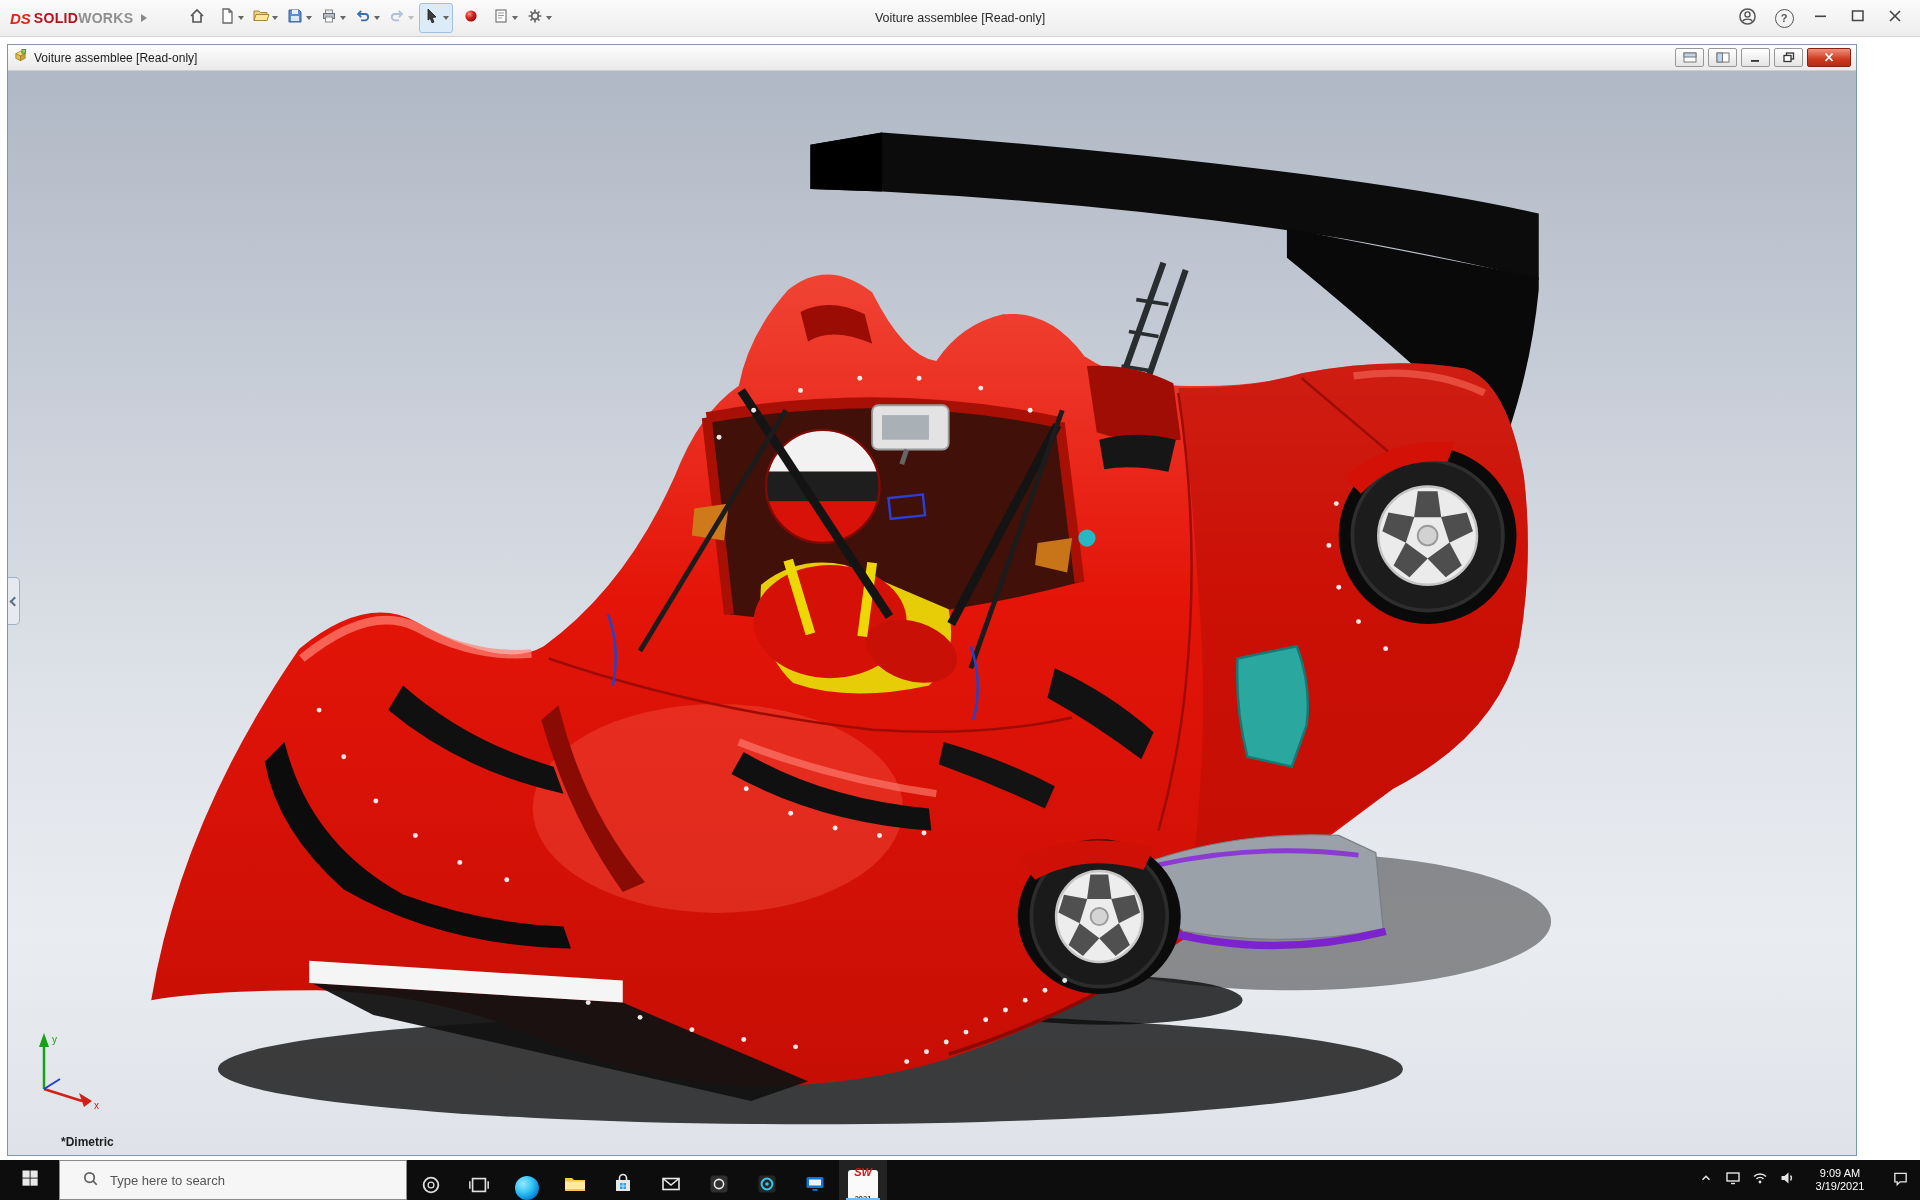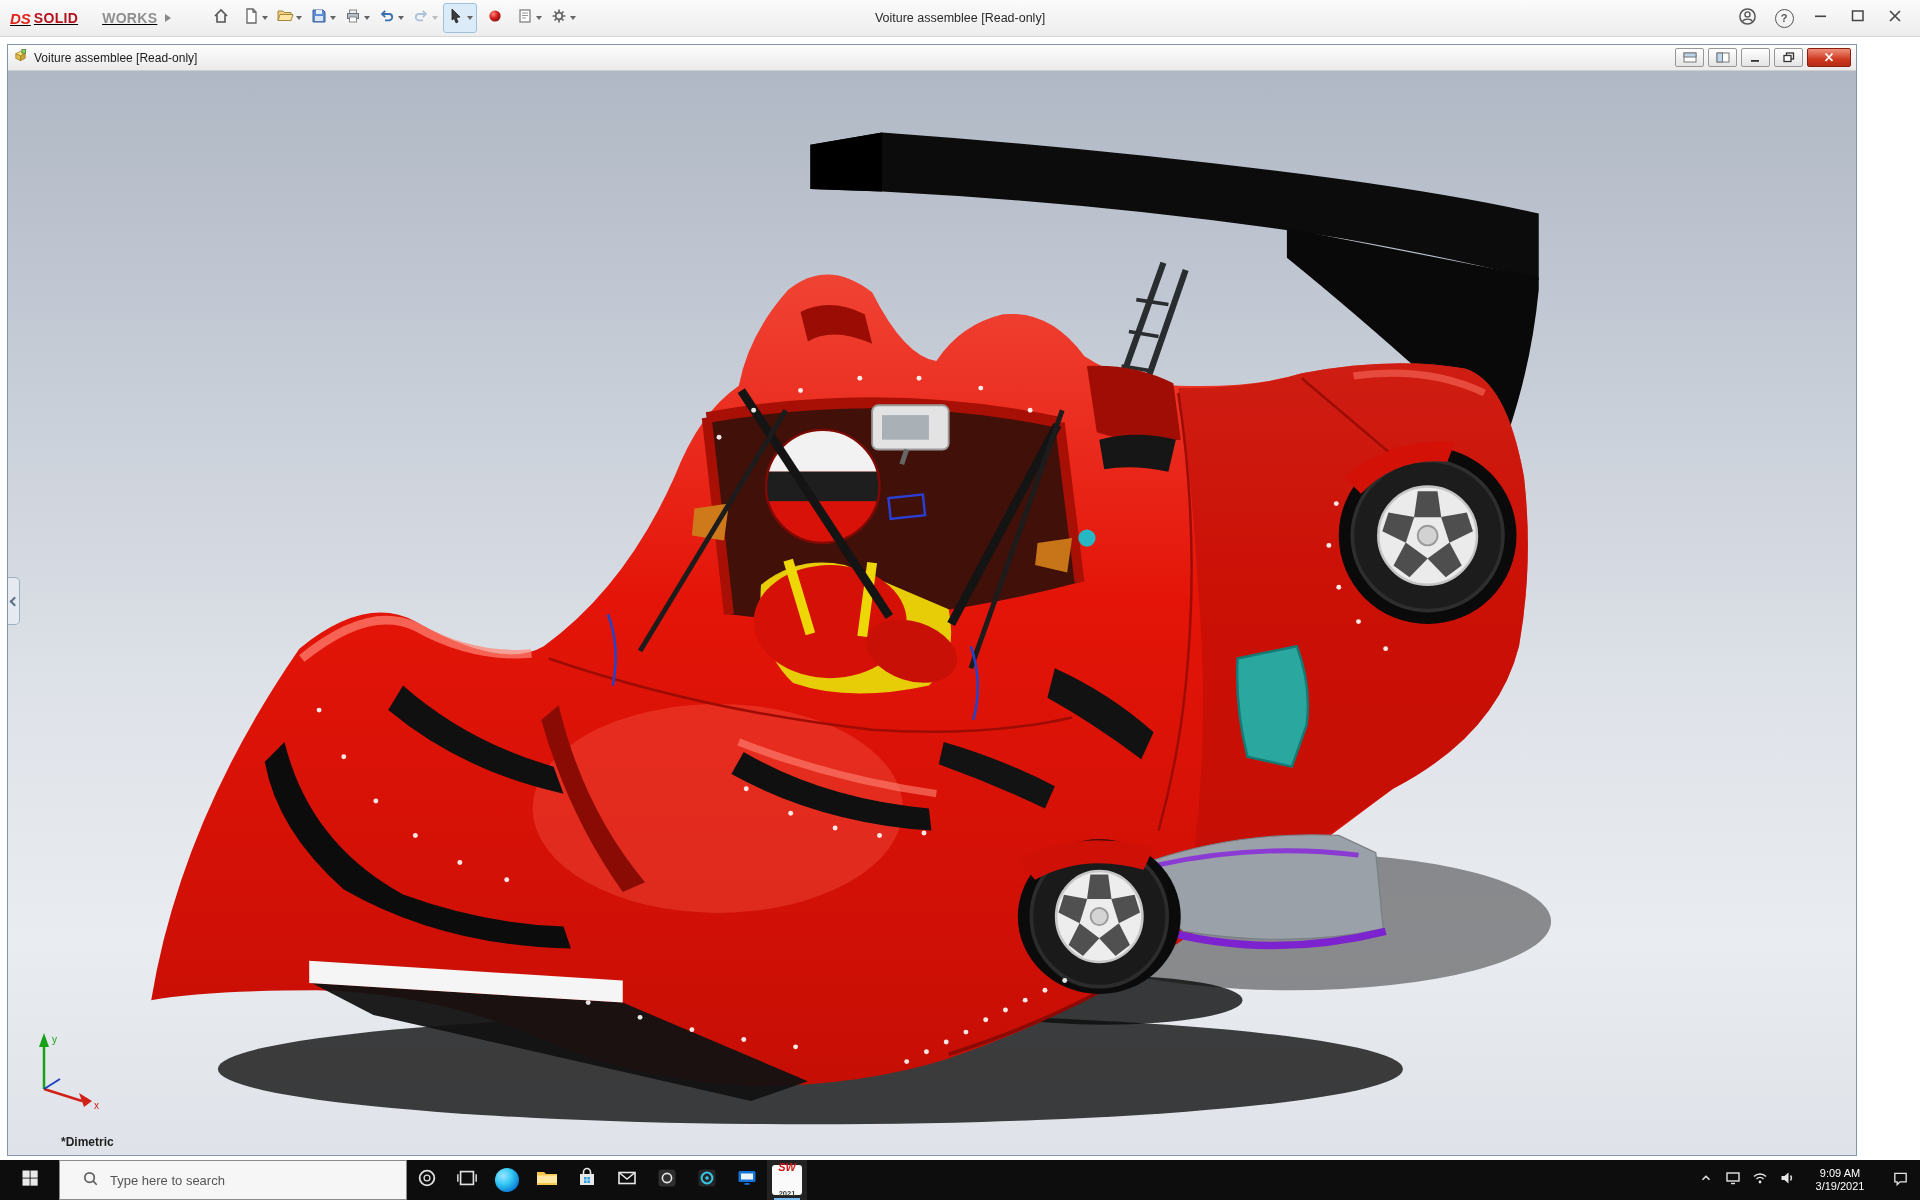--- a/index.html
+++ b/index.html
@@ -3,24 +3,24 @@
 <meta charset="utf-8">
 <style>
   html,body{margin:0;padding:0;}
   body{width:1920px;height:1200px;position:relative;overflow:hidden;
        font-family:"Liberation Sans",sans-serif;background:#fff;-webkit-font-smoothing:antialiased;}
 
   
   .titlebar{position:absolute;left:0;top:0;width:1920px;height:36px;
     background:linear-gradient(#fbfbfb,#ededed);border-bottom:1px solid #d6d6d6;
     display:flex;align-items:center;z-index:30;}
-  .brand{display:flex;align-items:center;margin-left:10px;gap:3px;text-decoration:underline;}
+  .brand{display:flex;align-items:center;margin-left:10px;gap:3px;}
   .logo-mark{color:#e2231a;font-weight:bold;font-style:italic;font-size:15px;}
   .brand-solid{color:#b5121b;font-weight:bold;font-size:14px;letter-spacing:.3px;}
-  .brand-works{color:#8f8f8f;font-weight:bold;font-size:14px;letter-spacing:.3px;margin-left:24px;}
+  .brand-works{color:#8f8f8f;font-weight:bold;font-size:14px;letter-spacing:.3px;}
   .expand-arrow{width:0;height:0;border-left:6px solid #888;border-top:4px solid transparent;
     border-bottom:4px solid transparent;margin-left:8px;}
   .toolbar{display:flex;align-items:center;margin-left:34px;gap:2px;}
   .tslot{height:28px;min-width:26px;padding:0 3px;display:flex;align-items:center;justify-content:center;
     gap:2px;border-radius:3px;}
   .tslot.pressed{background:#dcebf8;border:1px solid #9ec1e0;}
   .tslot.disabled{opacity:.38;}
   .caret{width:0;height:0;border-top:4px solid #666;border-left:3.5px solid transparent;
     border-right:3.5px solid transparent;}
   .app-title{position:absolute;left:50%;transform:translateX(-50%);font-size:12.5px;color:#2a2a2a;white-space:nowrap;}
@@ -53,21 +53,21 @@
 
   
   .taskbar{position:absolute;left:0;top:1160px;width:1920px;height:40px;background:#0d0d0d;
     display:flex;align-items:stretch;z-index:40;}
   .start{width:59px;display:flex;align-items:center;justify-content:center;}
   .search{width:348px;background:#f6f6f6;border:1px solid #8a8a8a;box-sizing:border-box;
     display:flex;align-items:center;gap:9px;padding:0 22px;}
   .search input{border:none;background:transparent;outline:none;font-size:13px;color:#333;width:100%;
     font-family:"Liberation Sans",sans-serif;}
   .search input::placeholder{color:#555;opacity:1;}
-  .tb-slot{width:40px;display:flex;align-items:center;justify-content:center;position:relative;}
+  .tb-slot{width:48px;display:flex;align-items:flex-end;justify-content:center;position:relative;}
   .tb-slot.active{background:rgba(255,255,255,.09);}
   .tb-slot.active::after{content:"";position:absolute;left:7px;right:7px;bottom:0;height:2px;background:#76b9ed;}
   .sw-tile{width:30px;height:30px;background:#fafafa;border-radius:3px;display:flex;flex-direction:column;
     align-items:center;justify-content:center;line-height:1;}
   .sw-tile .sw1{color:#d01818;font-weight:bold;font-size:11px;font-style:italic;}
   .sw-tile .sw2{color:#3a3a3a;font-size:7.5px;font-weight:bold;margin-top:17px;}
   .tray{margin-left:auto;display:flex;align-items:center;}
   .tray-slot{width:27px;height:40px;display:flex;align-items:center;justify-content:center;}
   .clock{width:76px;text-align:center;color:#fff;font-size:11px;line-height:13px;padding:0 2px;}
   .action{width:40px;height:40px;display:flex;align-items:center;justify-content:center;}

